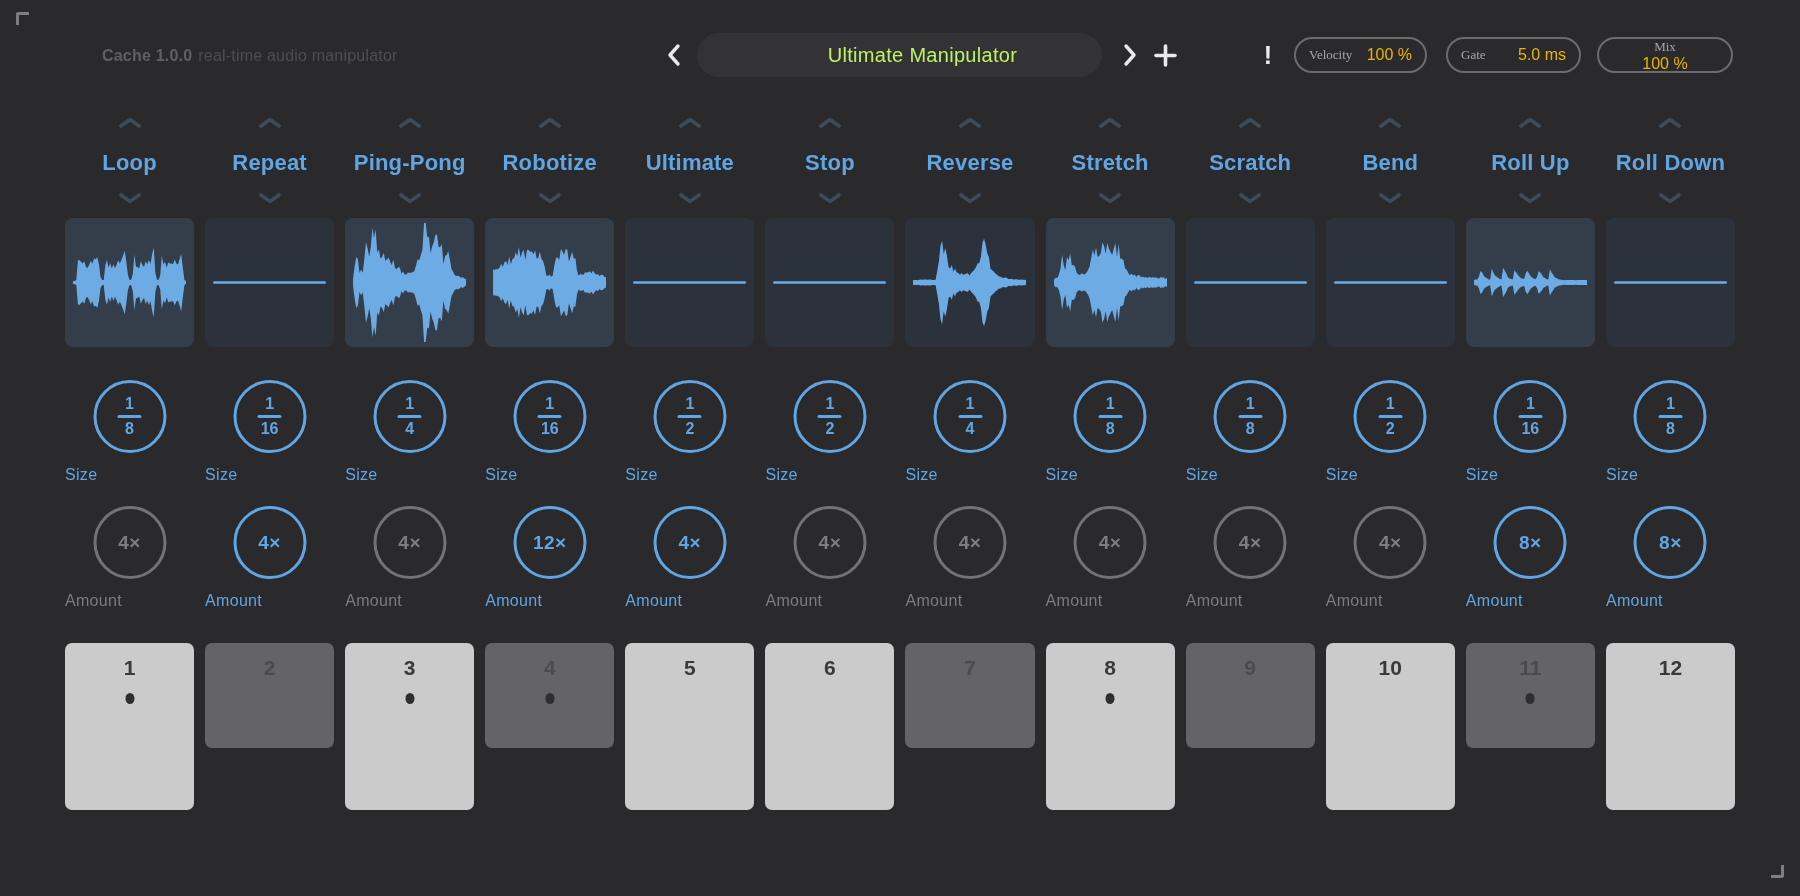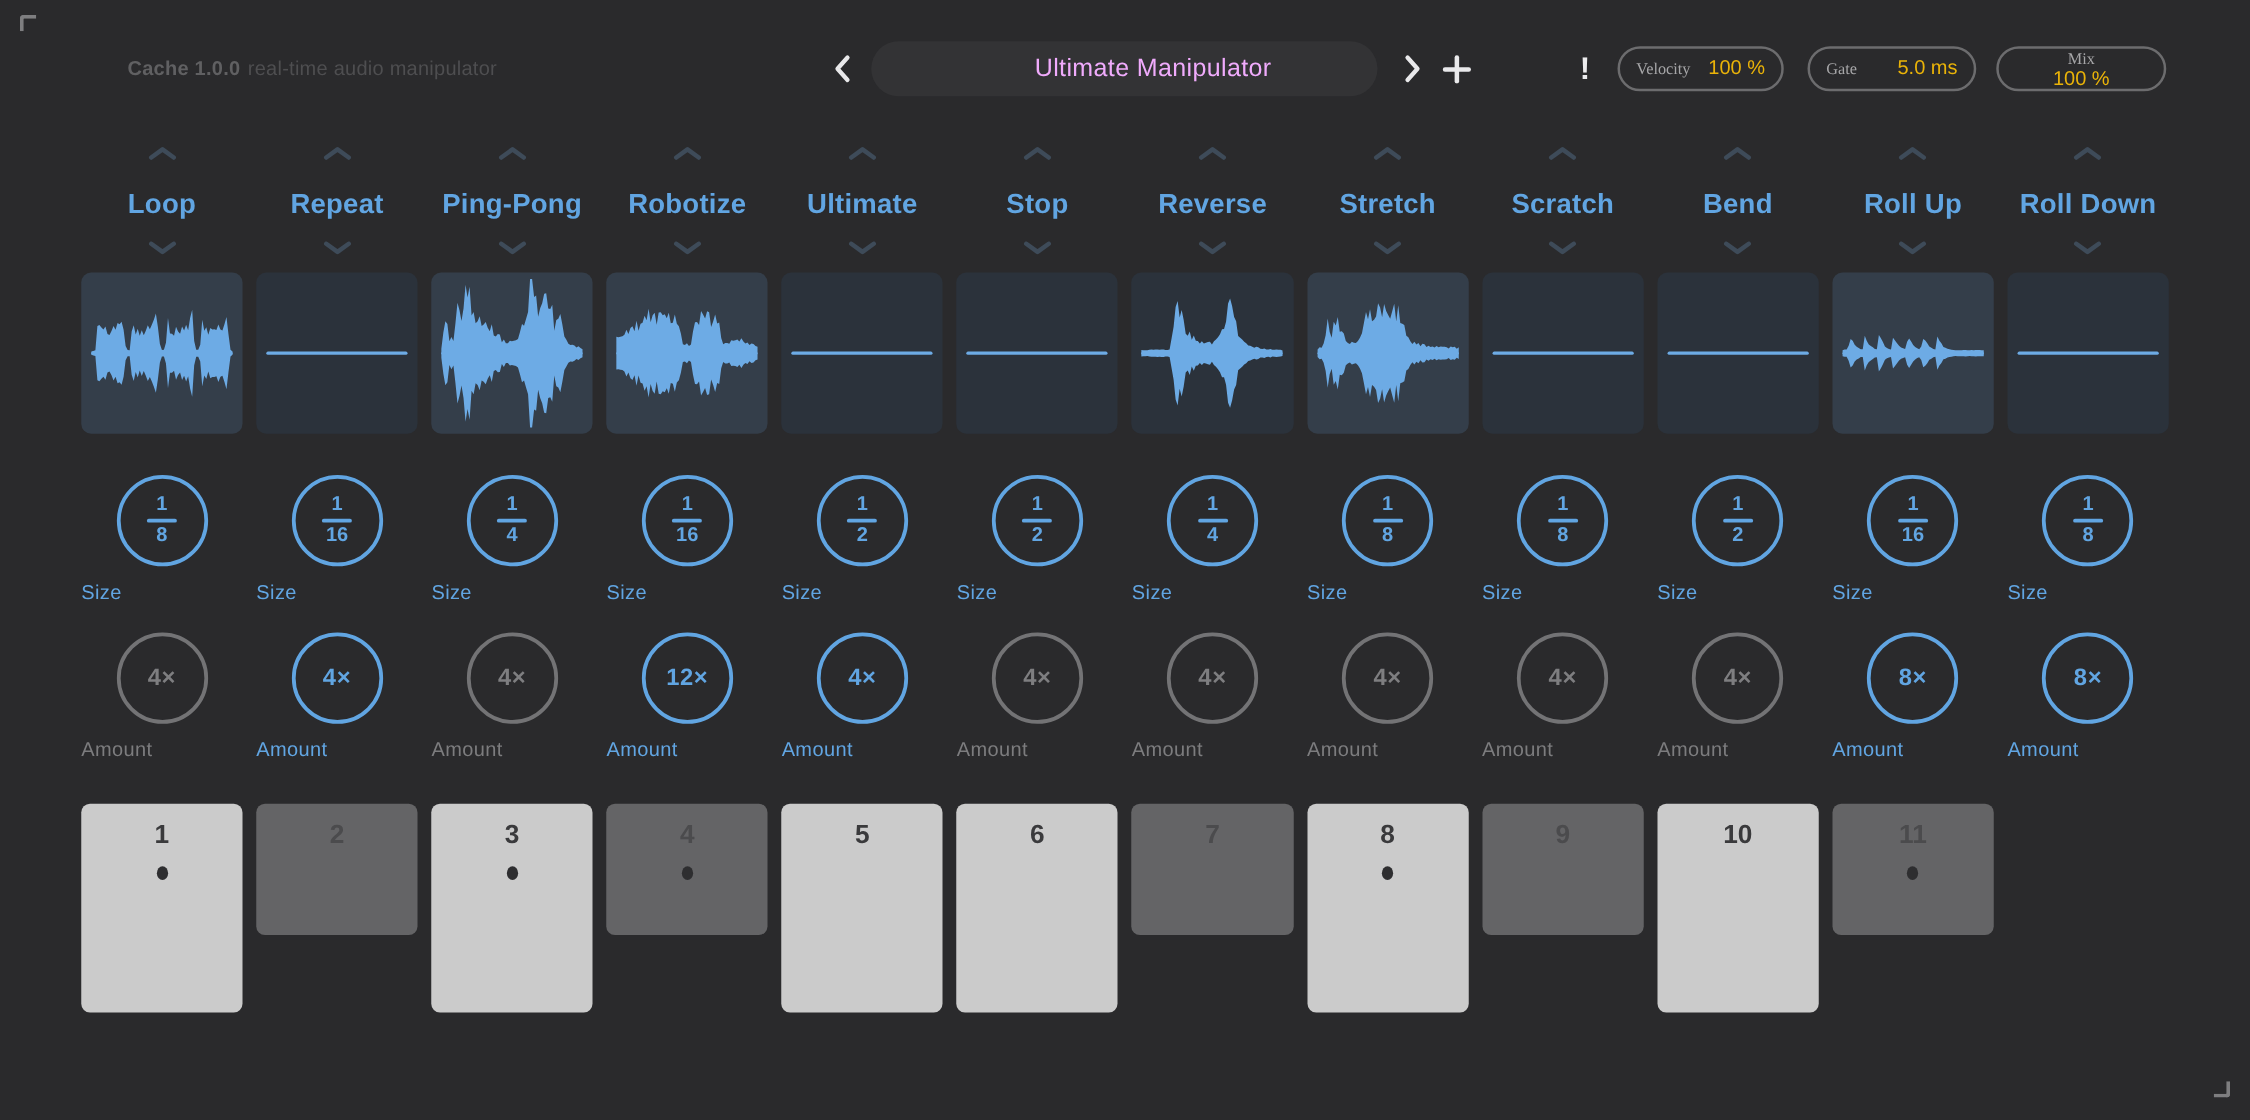--- a/index.html
+++ b/index.html
@@ -18,21 +18,21 @@
   .corner-br{position:absolute;right:16px;bottom:18px;width:13px;height:13px;
     border-right:3px solid #7e7e80;border-bottom:3px solid #7e7e80;border-bottom-right-radius:3px;}
 
   
   .app-title{position:absolute;left:68px;top:44px;font-size:16px;line-height:24px;color:#4e4e50;letter-spacing:.2px;margin-left:34px;}
   .app-title b{color:#606062;font-weight:700;margin-right:6px;}
   .hbtn{position:absolute;top:41px;width:26px;height:28px;display:flex;align-items:center;justify-content:center;cursor:pointer;}
   .hbtn svg{display:block;}
   .preset-pill{position:absolute;left:697px;top:33px;width:405px;height:44px;background:#333335;
     border-radius:22px;display:flex;align-items:center;justify-content:center;cursor:pointer;}
-  .preset-pill span{font-size:20px;font-weight:500;color:#f0abfc;letter-spacing:.3px;margin-left:46px;}
+  .preset-pill span{font-size:20px;font-weight:500;color:#bef264;letter-spacing:.3px;margin-left:46px;}
   .alert-mark{position:absolute;left:1256px;top:41px;width:24px;height:28px;font-size:25px;font-weight:700;
     color:#ececee;text-align:center;line-height:28px;cursor:pointer;}
   .param-pill{position:absolute;top:37px;height:36px;border:2px solid #6c6c6e;border-radius:18px;
     display:flex;align-items:center;justify-content:space-between;padding:0 13px;cursor:ew-resize;}
   .param-pill .plabel{font-size:13px;color:#a6a6a8;font-family:Liberation Serif, serif;}
   .param-pill .pvalue{font-size:16px;color:#eab308;}
   .pill-velocity{left:1294px;width:133px;}
   .pill-gate{left:1446px;width:135px;}
   .pill-mix{left:1597px;width:136px;flex-direction:column;}
 
@@ -517,15 +517,19 @@
     <div class="knob size-knob">
       <span class="frac-num">1</span>
       <span class="frac-bar"></span>
       <span class="frac-den">8</span>
     </div>
     <div class="knob-label size-label">Size</div>
     <div class="knob amount-knob active">
       <span class="amount-value">8×</span>
     </div>
     <div class="knob-label amount-label active">Amount</div>
+    <div class="pad light">
+      <span class="pad-number">12</span>
+
+    </div>
   </div>
 </div>
 </div>
 
 </body></html>

